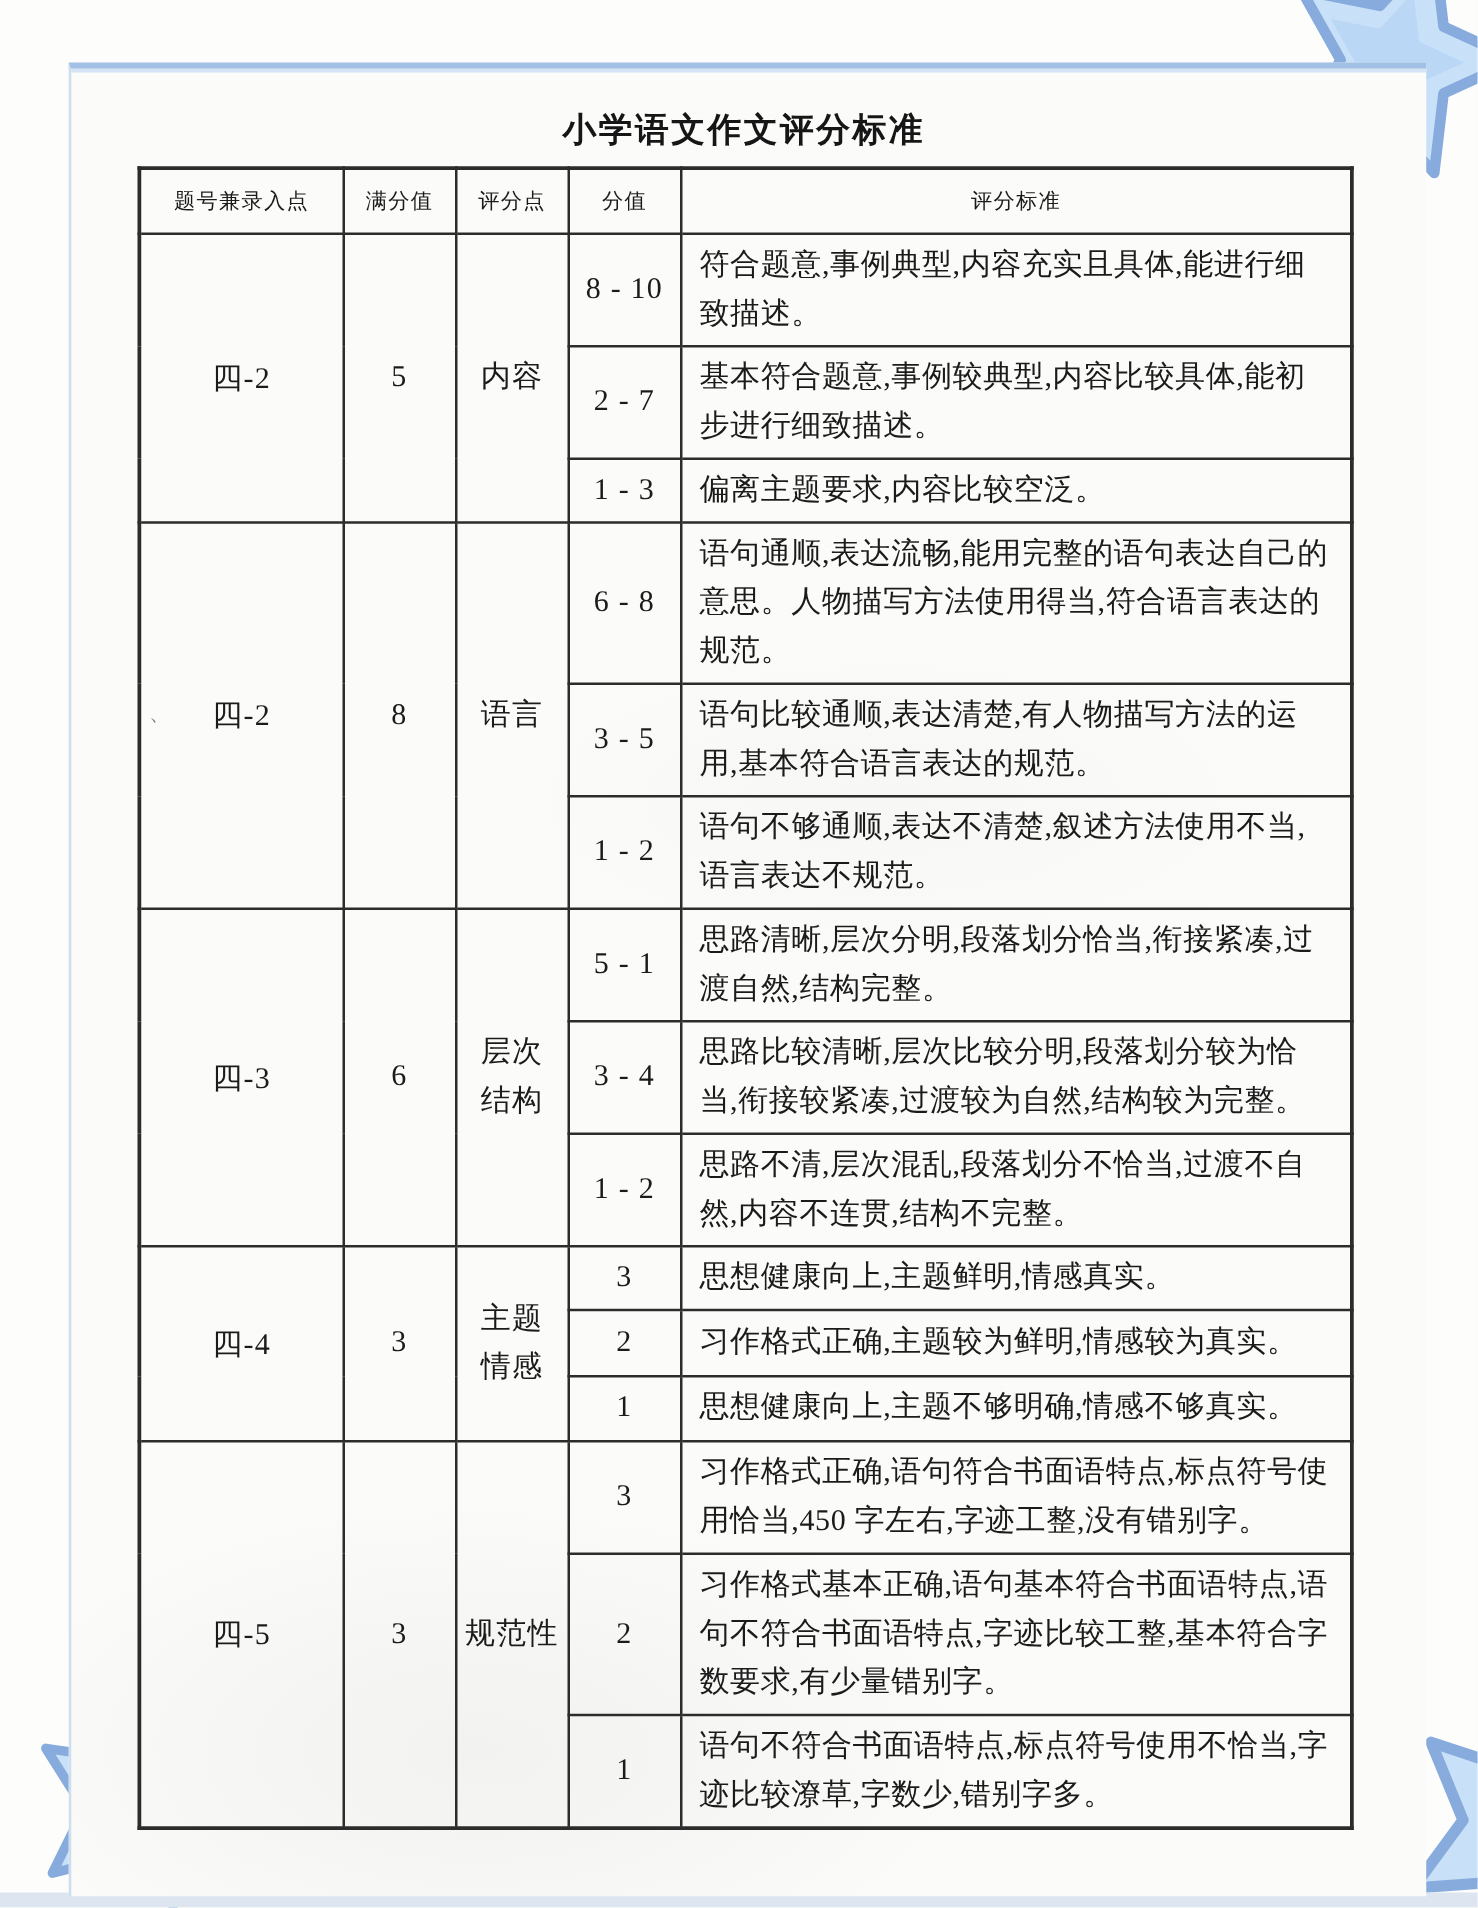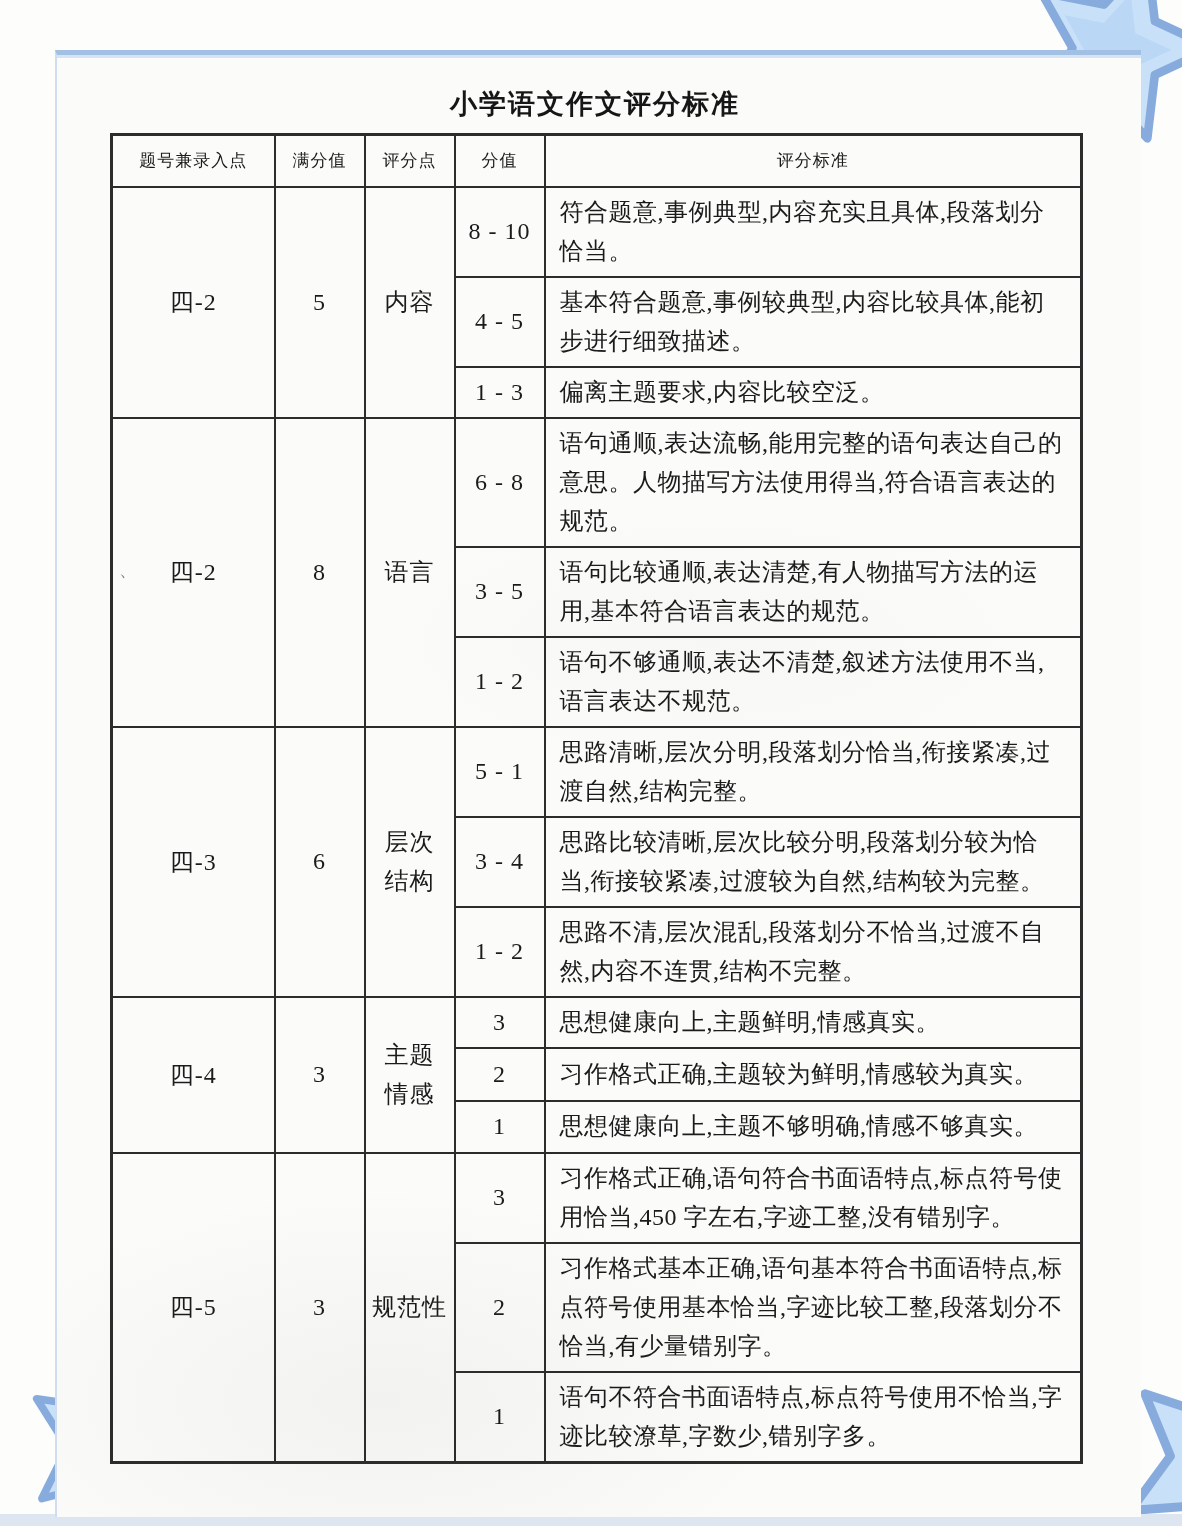--- a/index.html
+++ b/index.html
@@ -116,24 +116,24 @@
       <th class="c-center">评分点</th>
       <th class="c-center">分值</th>
       <th class="c-center">评分标准</th>
     </tr>
 
     <tr style="height:78px">
       <td rowspan="3" class="c-center qnum-cell">四-2</td>
       <td rowspan="3" class="c-center">5</td>
       <td rowspan="3" class="c-center c-point">内容</td>
       <td class="c-center">8 - 10</td>
-      <td class="c-criteria">符合题意,事例典型,内容充实且具体,段落划分恰当。</td>
+      <td class="c-criteria">符合题意,事例典型,内容充实且具体,能进行细致描述。</td>
     </tr>
     <tr style="height:85px">
-      <td class="c-center">4 - 5</td>
+      <td class="c-center">2 - 7</td>
       <td class="c-criteria">基本符合题意,事例较典型,内容比较具体,能初步进行细致描述。</td>
     </tr>
     <tr style="height:50px">
       <td class="c-center">1 - 3</td>
       <td class="c-criteria">偏离主题要求,内容比较空泛。</td>
     </tr>
 
     <tr style="height:125px">
       <td rowspan="3" class="c-center qnum-cell">
         <span class="artifact">、</span>
@@ -189,21 +189,21 @@
 
     <tr style="height:84px">
       <td rowspan="3" class="c-center qnum-cell">四-5</td>
       <td rowspan="3" class="c-center">3</td>
       <td rowspan="3" class="c-center c-point">规范性</td>
       <td class="c-center">3</td>
       <td class="c-criteria">习作格式正确,语句符合书面语特点,标点符号使用恰当,450 字左右,字迹工整,没有错别字。</td>
     </tr>
     <tr style="height:123px">
       <td class="c-center">2</td>
-      <td class="c-criteria">习作格式基本正确,语句基本符合书面语特点,标点符号使用基本恰当,字迹比较工整,段落划分不恰当,有少量错别字。</td>
+      <td class="c-criteria">习作格式基本正确,语句基本符合书面语特点,语句不符合书面语特点,字迹比较工整,基本符合字数要求,有少量错别字。</td>
     </tr>
     <tr style="height:79px">
       <td class="c-center">1</td>
       <td class="c-criteria">语句不符合书面语特点,标点符号使用不恰当,字迹比较潦草,字数少,错别字多。</td>
     </tr>
   </tbody>
     </table>
 
 </div>
 

